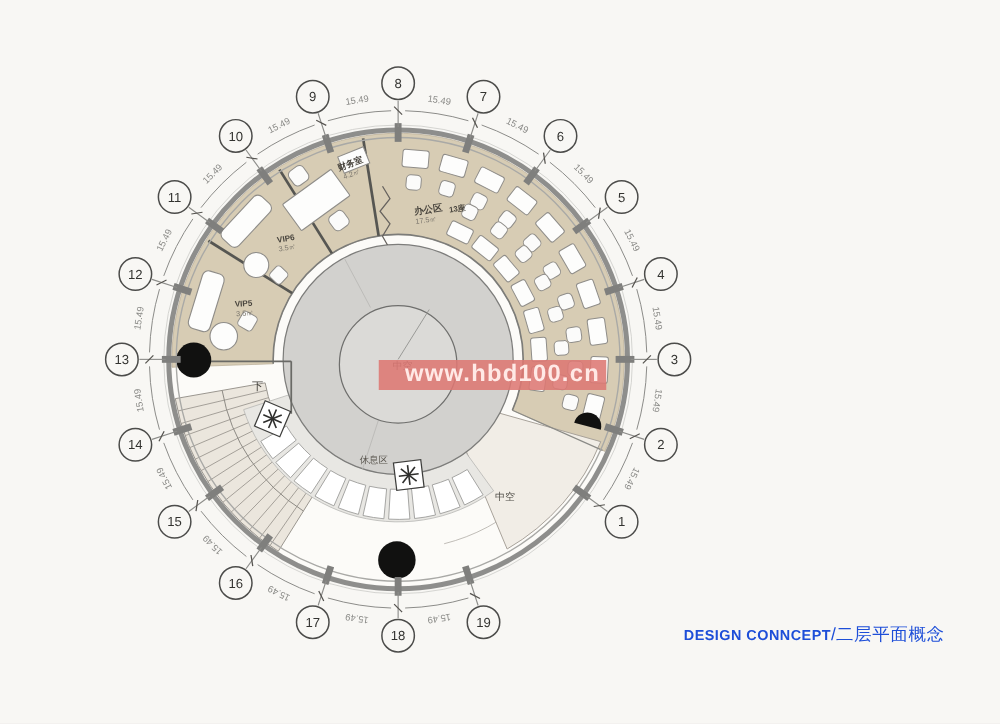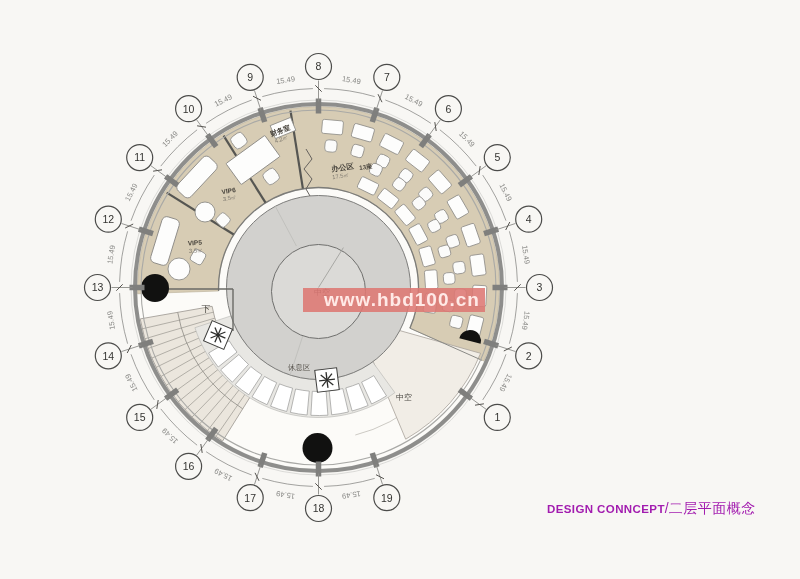--- a/index.html
+++ b/index.html
@@ -18,21 +18,21 @@
   }
   .wm-band{
     position:absolute;left:303px;top:288px;width:166px;height:24px;
     background:rgba(221,119,115,0.88);
     display:flex;align-items:center;justify-content:center;padding-left:16px;
   }
   .wm-band span{
     font-size:19px;font-weight:bold;letter-spacing:1px;color:#ffe9e6;white-space:nowrap;
   }
   .title-block{
-    position:absolute;left:547px;top:499px;white-space:nowrap;color:#a21caf;
+    position:absolute;left:547px;top:499px;white-space:nowrap;color:#1d4ed8;
   }
   .title-en{font-size:11.5px;font-weight:bold;letter-spacing:0.4px;}
   .title-sep{font-size:14px;}
   .title-cn{font-size:14px;letter-spacing:0.5px;}
 </style>
 </head>
 <body>
 
 <div class="stage" id="stage" style="background: rgb(248, 247, 244);">
 

